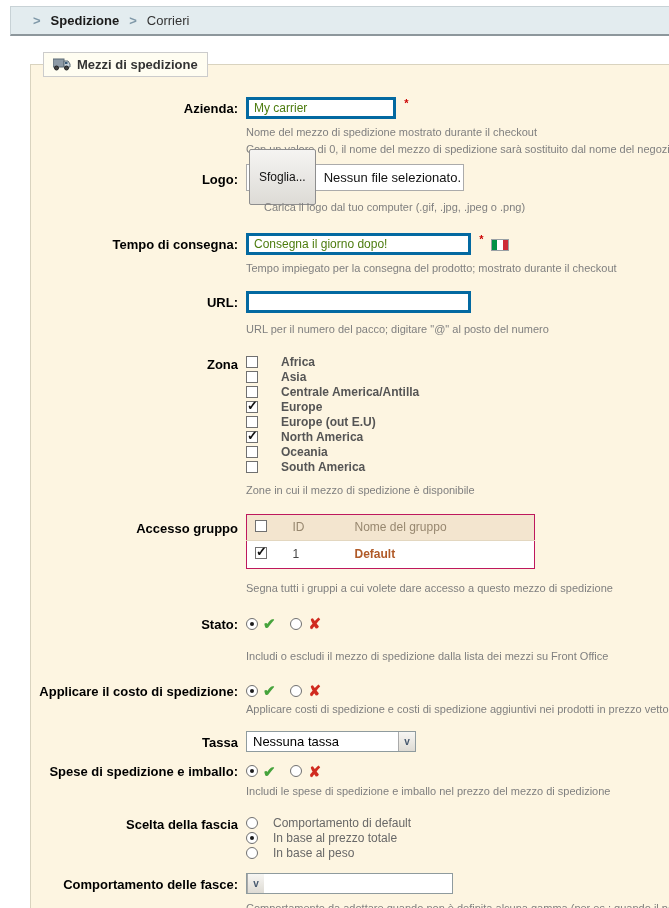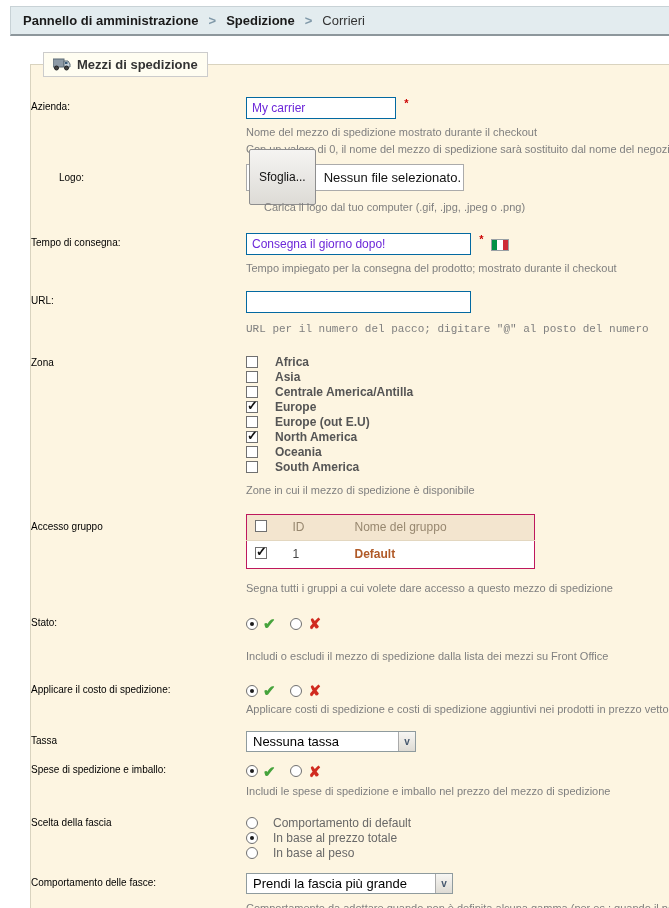--- a/index.html
+++ b/index.html
@@ -27,31 +27,31 @@
     background:#fdf5e1; border:1px solid #d9d3bf; padding:20px 0 20px 0;
   }
   legend.panel-legend {
     margin-left:12px; background:#fffdf1; border:1px solid #cccccc;
     padding:4px 9px; font-weight:bold; font-size:13px; color:#333;
     display:flex; align-items:center; gap:6px;
   }
 
   .row { display:flex; align-items:flex-start; margin-bottom:17px; }
   .lbl {
-    width:207px; flex-shrink:0; 
-    font-weight:normal; font-size:10px; color:#000;
+    width:207px; flex-shrink:0; text-align:right;
+    font-weight:bold; font-size:13px; color:#000;
     padding-top:3px; line-height:1.35;
   }
   .ctl { margin-left:8px; font-size:12px; }
   .help { color:#7f7f7f; font-size:11px; margin:6px 0 0 0; line-height:1.45; }
   .help.nowrap { white-space:nowrap; }
 
   input.txt {
-    height:22px; border:1px solid #0369a1; background:#fff;
-    padding:2px 5px; font-size:12px; font-family:"Liberation Sans",sans-serif; color:#6d28d9;
+    height:22px; border:3px solid #0369a1; background:#fff;
+    padding:2px 5px; font-size:12px; font-family:"Liberation Sans",sans-serif; color:#4d7c0f;
   }
   .w-short { width:150px; }
   .w-long { width:225px; }
   .req { color:#cc0000; font-weight:bold; font-size:11px; vertical-align:top; margin-left:5px; }
 
   .flag {
     display:inline-block; width:18px; height:12px; margin-left:4px;
     border:1px solid #98a0a5; vertical-align:middle;
     background:linear-gradient(90deg,#009246 0 33%,#ffffff 33% 66%,#ce2b37 66% 100%);
   }
@@ -79,21 +79,21 @@
   }
   .rb {
     display:inline-block; width:12px; height:12px; background:#fff;
     border:1px solid #707070; border-radius:50%; position:relative; flex-shrink:0;
   }
   .rb.checked::after {
     content:""; position:absolute; top:3px; left:3px; right:3px; bottom:3px;
     background:#1c1c1c; border-radius:50%;
   }
 
-  .chk-row { display:flex; align-items:center; gap:17px; height:15px; }
+  .chk-row { display:flex; align-items:center; gap:23px; height:15px; }
   .chk-row .opt-lbl { font-weight:bold; color:#555; font-size:12px; }
   .radio-row { display:flex; align-items:center; gap:15px; height:15px; }
   .radio-row .opt-lbl { font-weight:normal; color:#686868; font-size:12px; }
 
   .onoff { display:flex; align-items:center; gap:4px; height:18px; }
   .ok-icon { color:#46a33c; font-weight:bold; font-size:15px; line-height:1; }
   .ko-icon { color:#d02b20; font-weight:bold; font-size:15px; line-height:1; margin-left:2px; }
   .onoff .rb { margin-right:1px; }
   .onoff .gap { width:6px; }
 
@@ -122,21 +122,20 @@
   }
   .sel-tax { width:170px; }
   .sel-range { width:207px; }
 
   .truck-svg { display:block; }
 </style>
 </head>
 <body>
 
 <div class="breadcrumb">
-  <span class="crumb">Pannello di amministrazione</span>
   <span class="crumb-sep">&gt;</span>
   <span class="crumb">Spedizione</span>
   <span class="crumb-sep">&gt;</span>
   <span class="crumb last">Corrieri</span>
 </div>
 
 <fieldset class="panel">
   <legend class="panel-legend">
     <span>
       <svg class="truck-svg" width="18" height="13" viewBox="0 0 18 13">
@@ -178,21 +177,21 @@
       <span class="req">*</span>
       <span class="flag"></span>
       <p class="help">Tempo impiegato per la consegna del prodotto; mostrato durante il checkout</p>
     </div>
   </div>
 
   <div class="row">
     <div class="lbl">URL:</div>
     <div class="ctl">
       <input class="txt w-long" type="text" value="" style="">
-      <p class="help" style="margin-top:9px;font-family:Liberation Mono, monospace;">URL per il numero del pacco; digitare "@" al posto del numero</p>
+      <p class="help" style="margin-top:9px;">URL per il numero del pacco; digitare "@" al posto del numero</p>
     </div>
   </div>
 
   <div class="row" style="margin-bottom:15px;">
     <div class="lbl" style="padding-top:1px;">Zona</div>
     <div class="ctl">
       <div class="chk-row">
         <span class="cb"></span>
         <span class="opt-lbl">Africa</span>
       </div>
@@ -318,21 +317,20 @@
         <span class="rb"></span>
         <span class="opt-lbl">In base al peso</span>
       </div>
     </div>
   </div>
 
   <div class="row" style="margin-bottom:0;">
     <div class="lbl">Comportamento delle fasce:</div>
     <div class="ctl">
       <div class="sel sel-range">
-        <span class="sel-text">Prendi la fascia più grande</span>
         <span class="sel-arrow">v</span>
       </div>
       <p class="help nowrap" style="margin-top:7px;">Comportamento da adottare quando non è definita alcuna gamma (per es.: quando il perso è superiore al</p>
       <p class="help" style="margin-top:2px;">massimo concesso)</p>
     </div>
   </div>
 
 </fieldset>
 
 </body></html>

